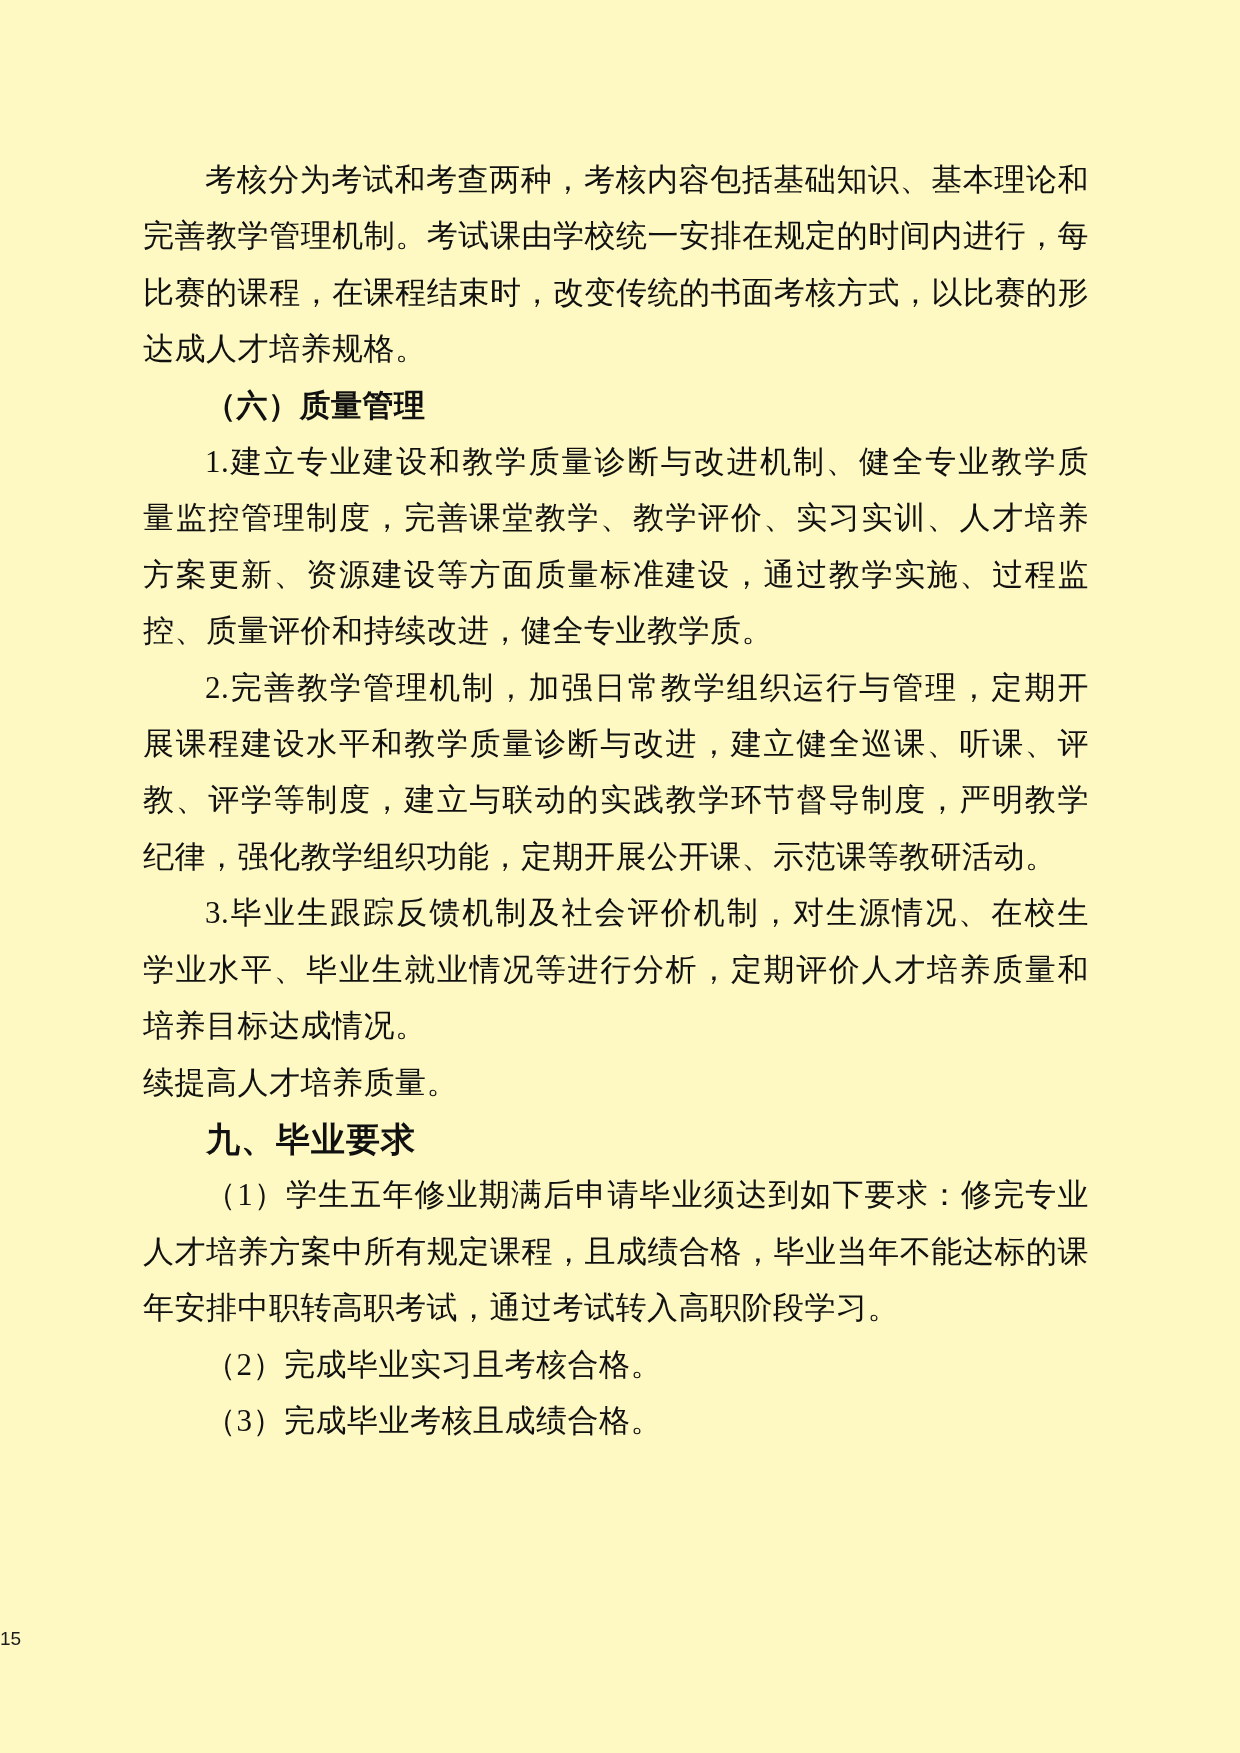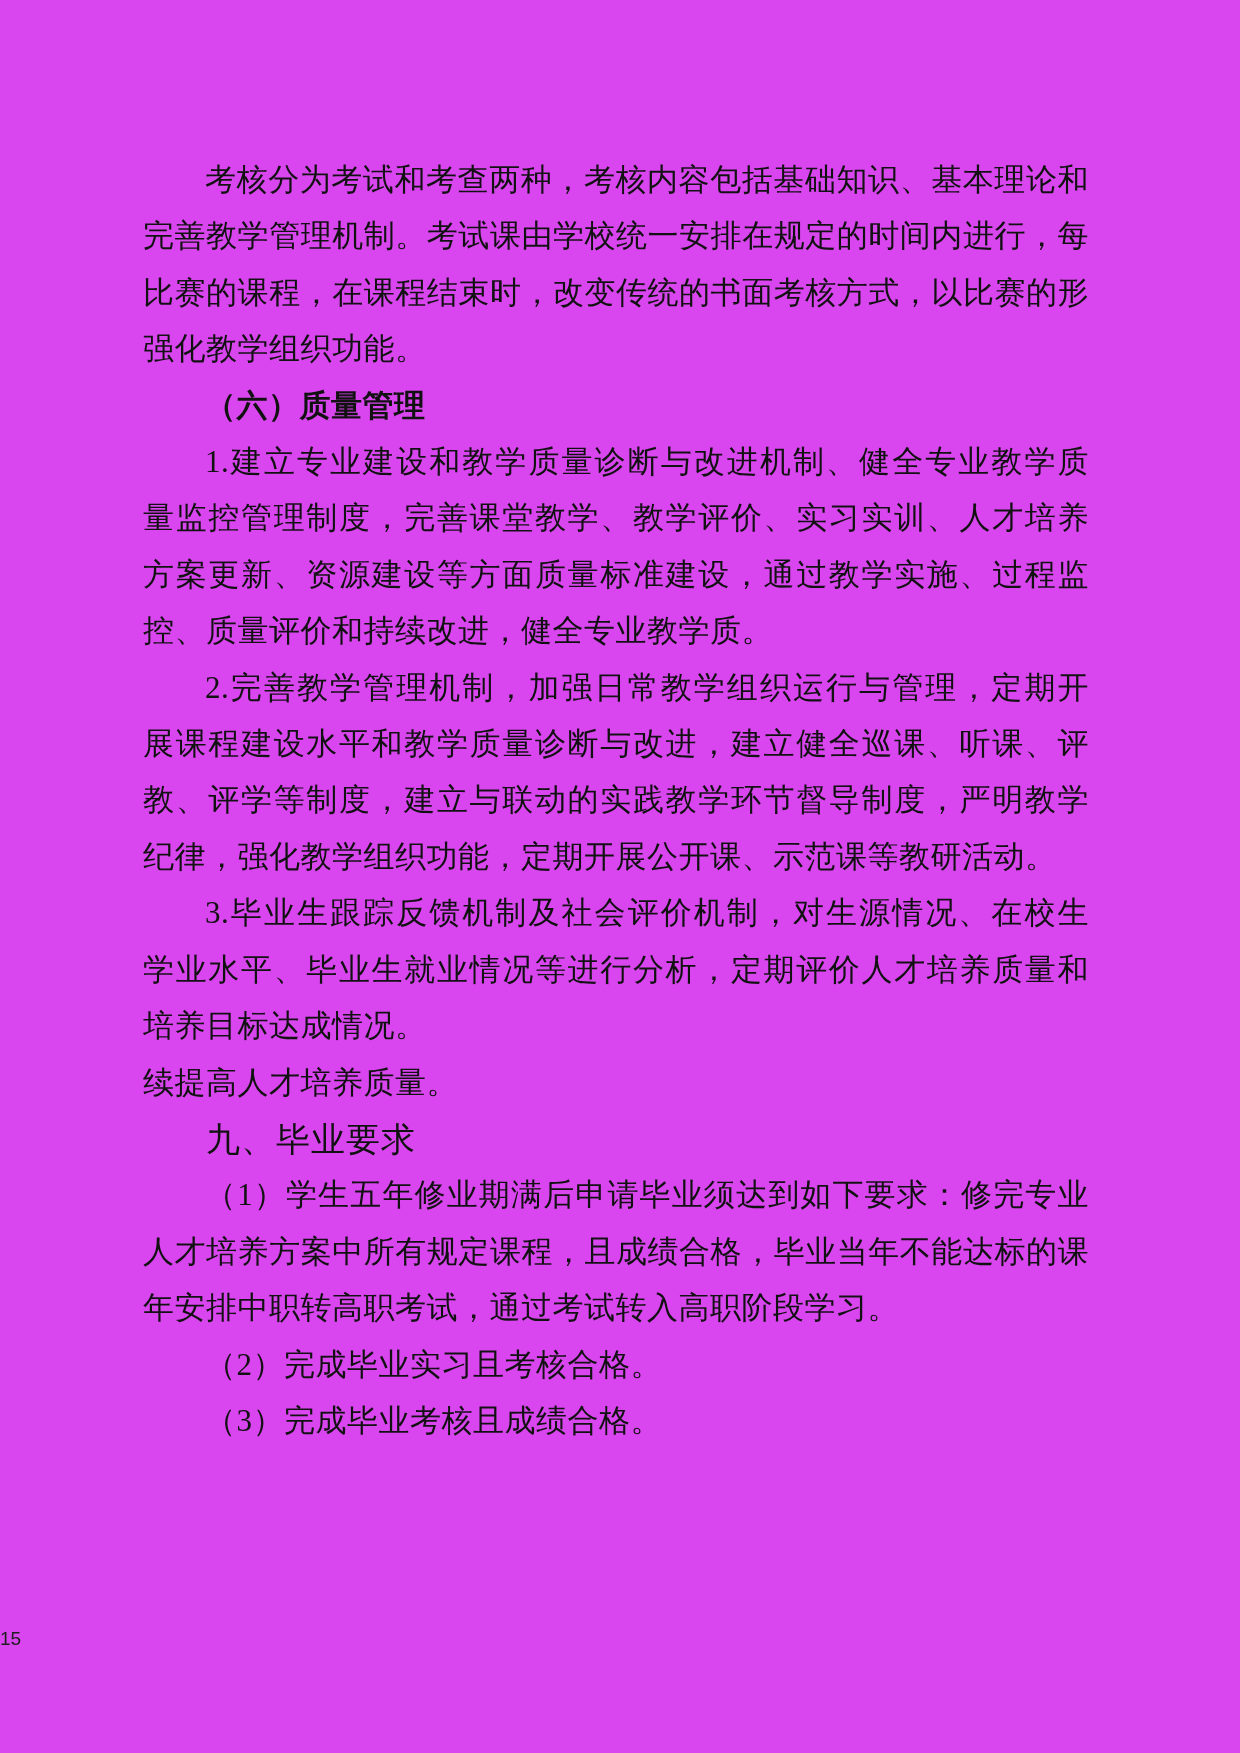--- a/index.html
+++ b/index.html
@@ -4,21 +4,21 @@
 <style>
   html, body {
     margin: 0;
     padding: 0;
     background: #ffffff;
   }
   .page {
     position: relative;
     width: 1240px;
     height: 1753px;
-    background: #d946ef;
+    background: #fef9c3;
     overflow: hidden;
     font-family: "Liberation Serif", serif;
     color: #111111;
   }
   .content {
     position: absolute;
     left: 143px;
     top: 152px;
     width: 946px;
   }
@@ -36,21 +36,21 @@
     text-align-last: justify;
     text-justify: inter-character;
   }
   .line.first { text-indent: 2em; }
   .h-kai .line {
     font-weight: 600;
     text-indent: 2em;
   }
   .h-bold .line {
     font-family: "Liberation Sans", sans-serif;
-    font-weight: normal;
+    font-weight: bold;
     font-size: 34px;
     letter-spacing: 1px;
     text-indent: 1.85em;
   }
   .page-number {
     position: absolute;
     top: 1628px;
     left: 0;
     width: 100%;
     text-align: left;
@@ -61,21 +61,21 @@
 </style>
 </head>
 <body>
 
 <div class="page">
   <div class="content">
       <div class="block p">
         <div class="line first full">考核分为考试和考查两种，考核内容包括基础知识、基本理论和</div>
         <div class="line full">完善教学管理机制。考试课由学校统一安排在规定的时间内进行，每</div>
         <div class="line full">比赛的课程，在课程结束时，改变传统的书面考核方式，以比赛的形</div>
-        <div class="line">强化教学组织功能。</div>
+        <div class="line">达成人才培养规格。</div>
       </div>
       <div class="block h-kai">
         <div class="line first">（六）质量管理</div>
       </div>
       <div class="block p">
         <div class="line first full">1.建立专业建设和教学质量诊断与改进机制、健全专业教学质</div>
         <div class="line full">量监控管理制度，完善课堂教学、教学评价、实习实训、人才培养</div>
         <div class="line full">方案更新、资源建设等方面质量标准建设，通过教学实施、过程监</div>
         <div class="line">控、质量评价和持续改进，健全专业教学质。</div>
       </div>

